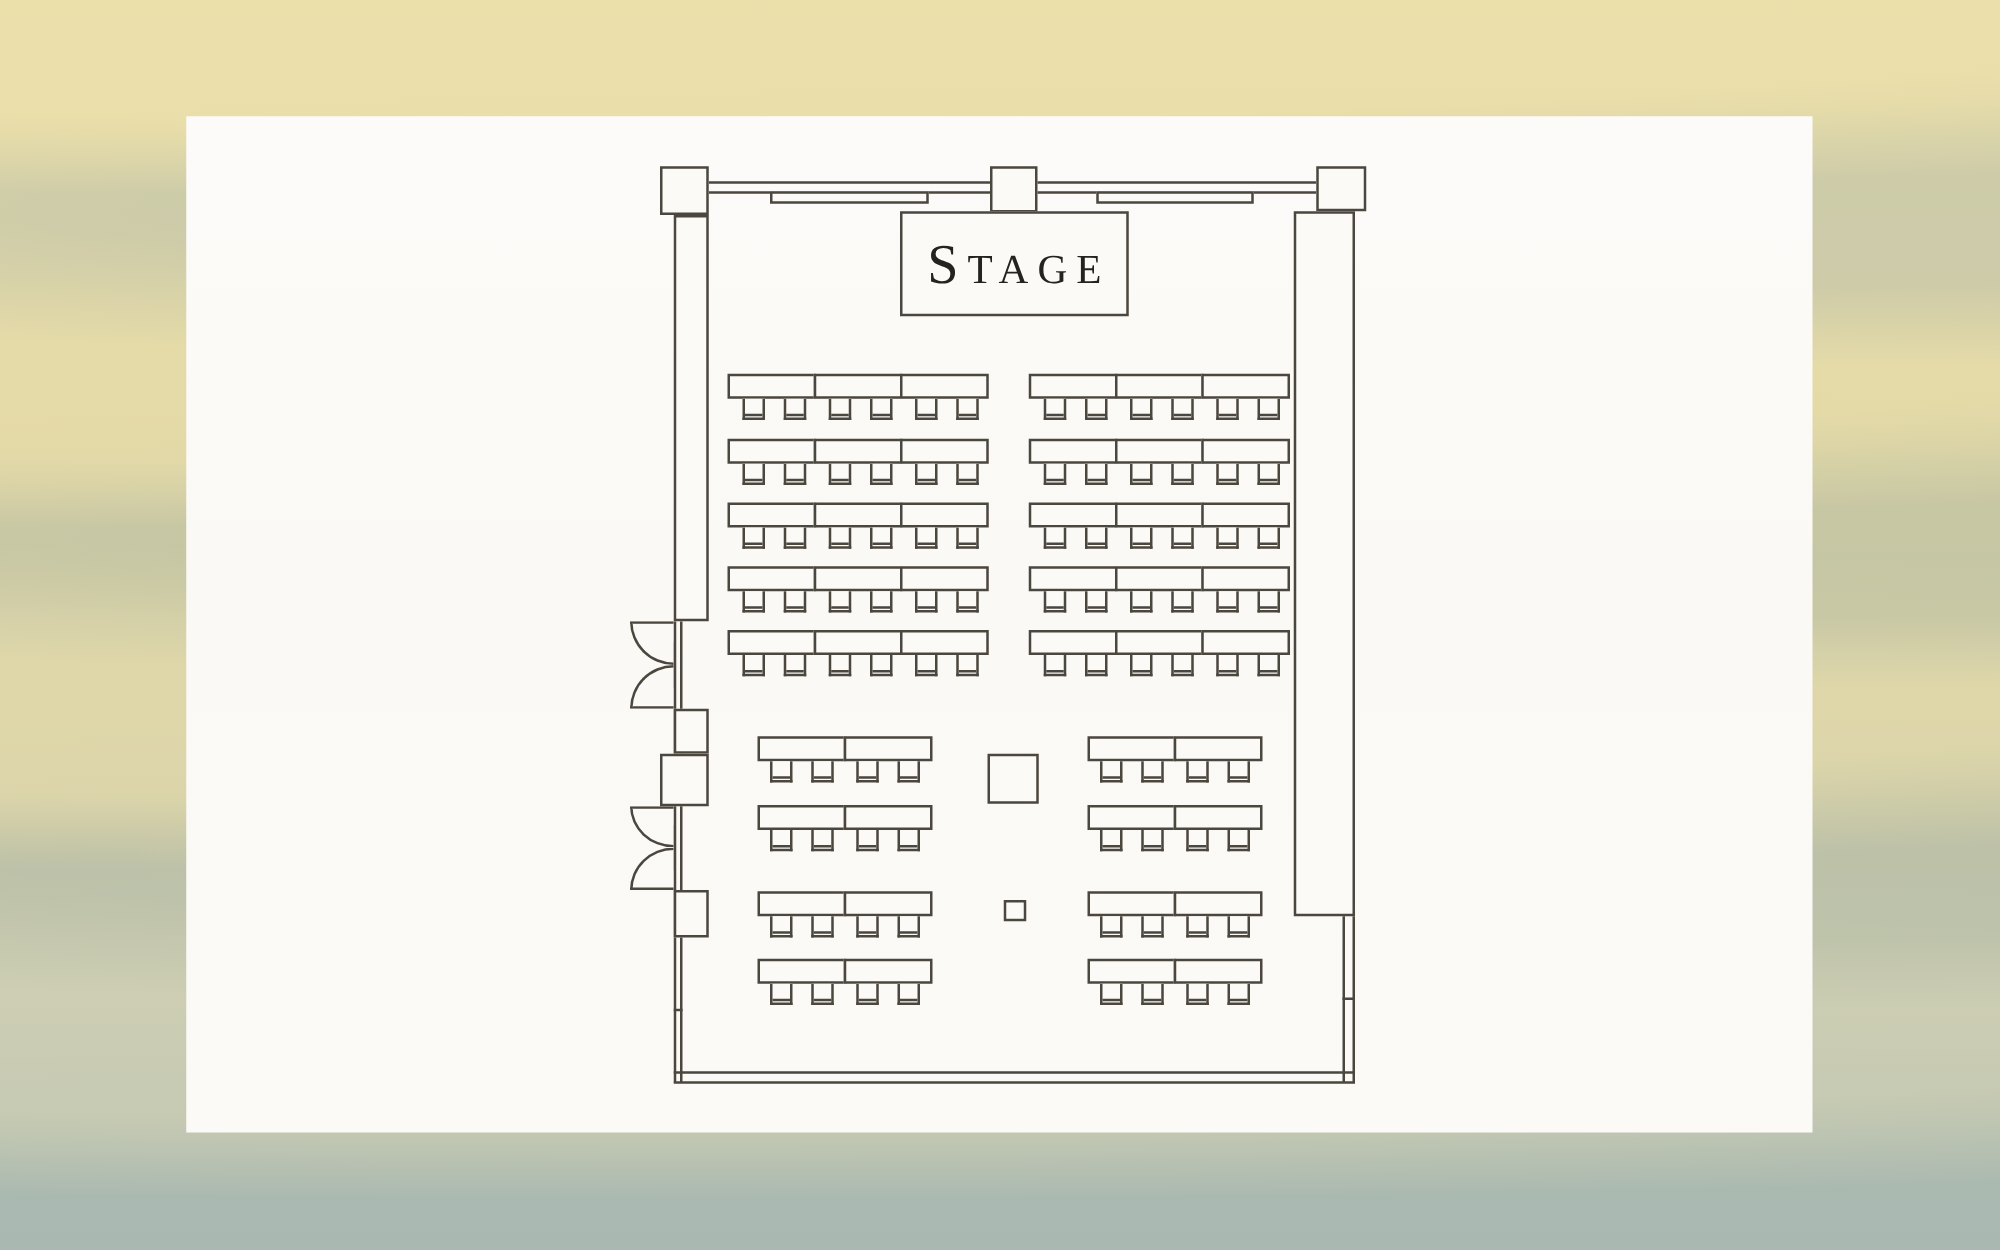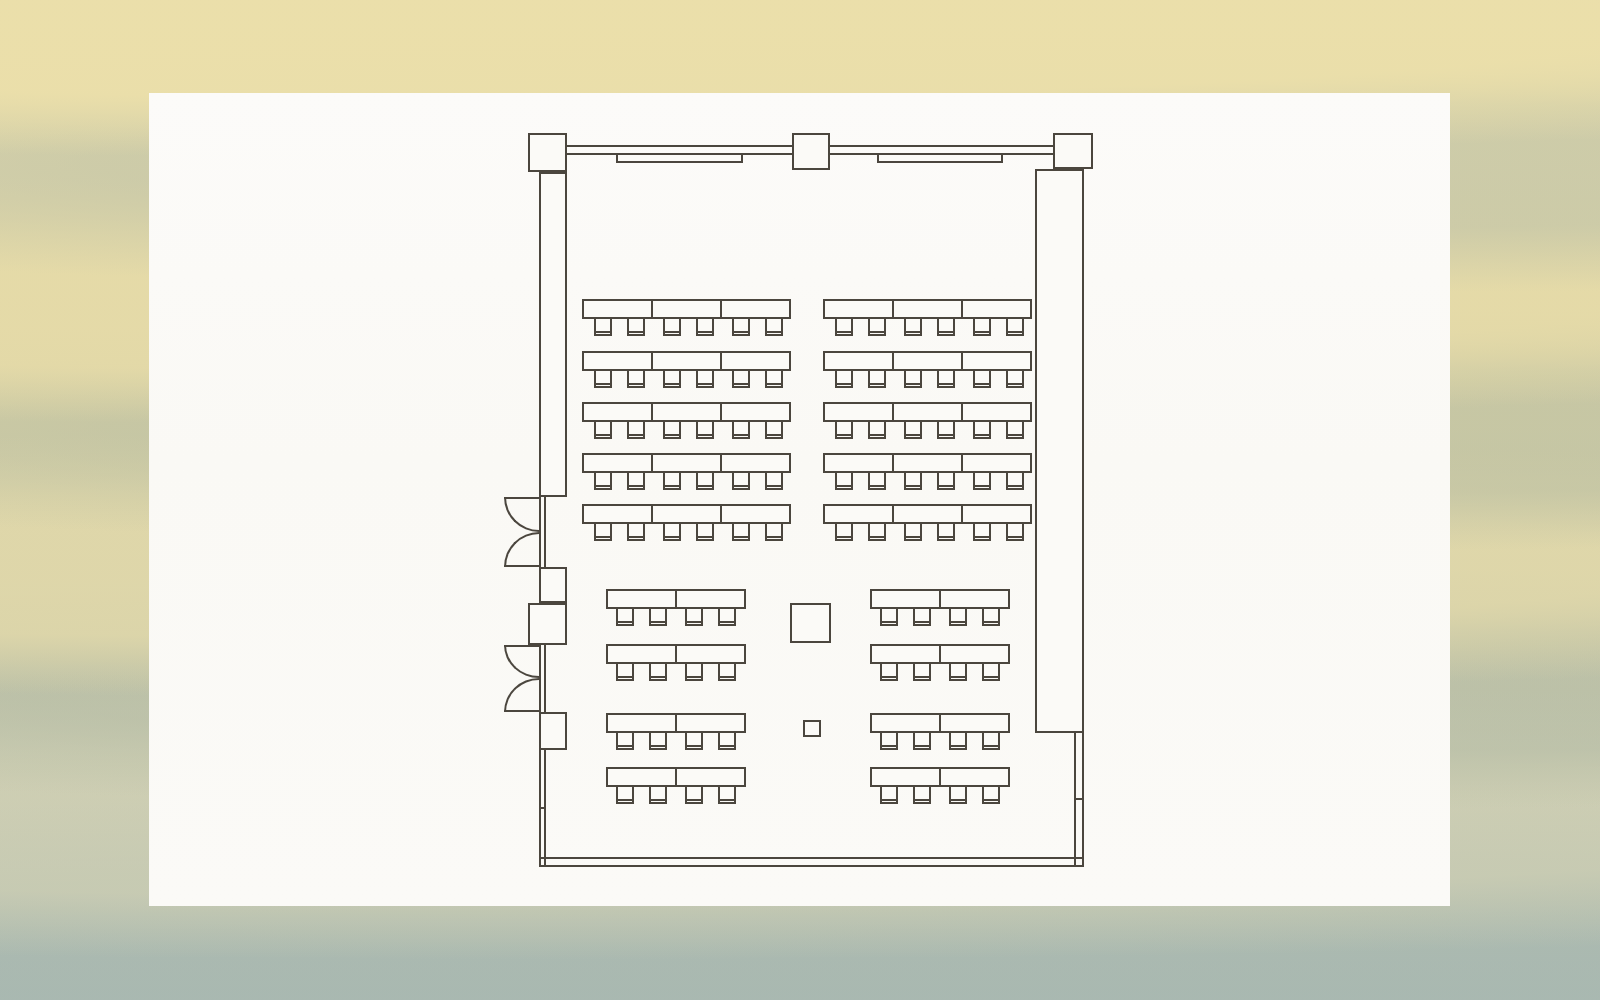--- a/index.html
+++ b/index.html
@@ -66,20 +66,23 @@
 
   <div class="beam"></div>
 
   <div class="panel" style="left:616px;top:153px;width:127px;height:10px"></div>
   <div class="panel" style="left:877px;top:153px;width:126px;height:10px"></div>
 
   <div class="box" style="left:528px;top:133px;width:39px;height:39px"></div>
   <div class="box" style="left:792px;top:133px;width:38px;height:37px"></div>
   <div class="box" style="left:1053px;top:133px;width:40px;height:36px"></div>
 
+  <div class="stage">
+    <div class="stage-label">STAGE</div>
+  </div>
 
   <div class="dline-v" style="left:539px;top:497px;width:7px;height:369px"></div>
 
   <div class="box" style="left:539px;top:172px;width:28px;height:325px"></div>
 
   <div class="box" style="left:539px;top:567px;width:28px;height:36px"></div>
   <div class="box" style="left:528px;top:603px;width:39px;height:42px"></div>
   <div class="box" style="left:539px;top:712px;width:28px;height:38px"></div>
 
   <div class="door swing-down" style="left:504px;top:497px;height:35px"></div>

